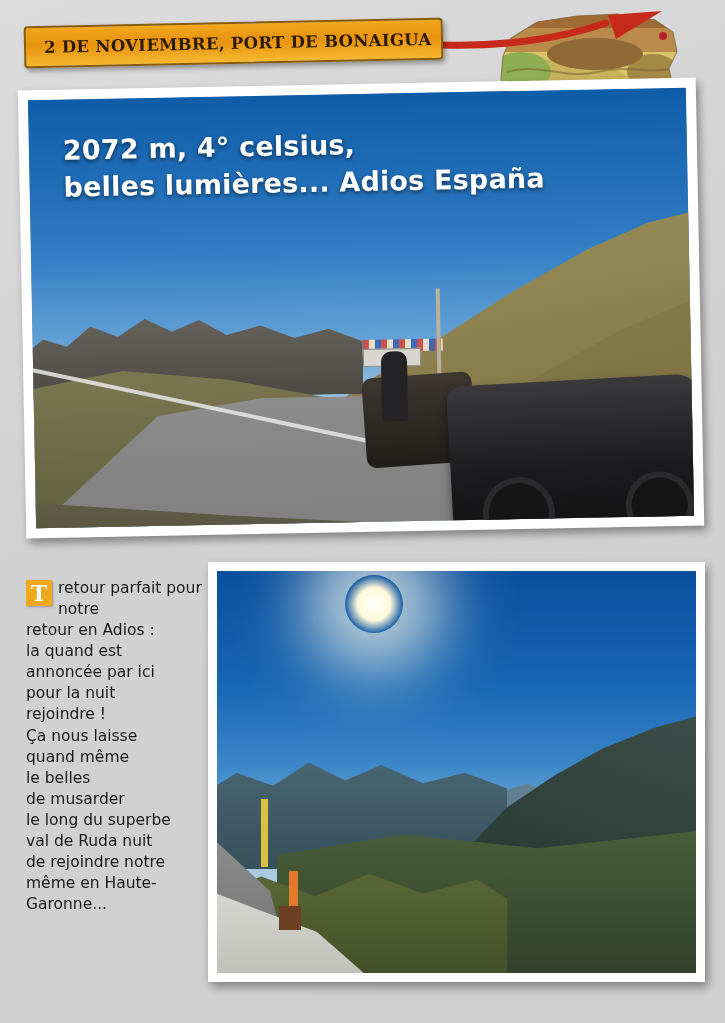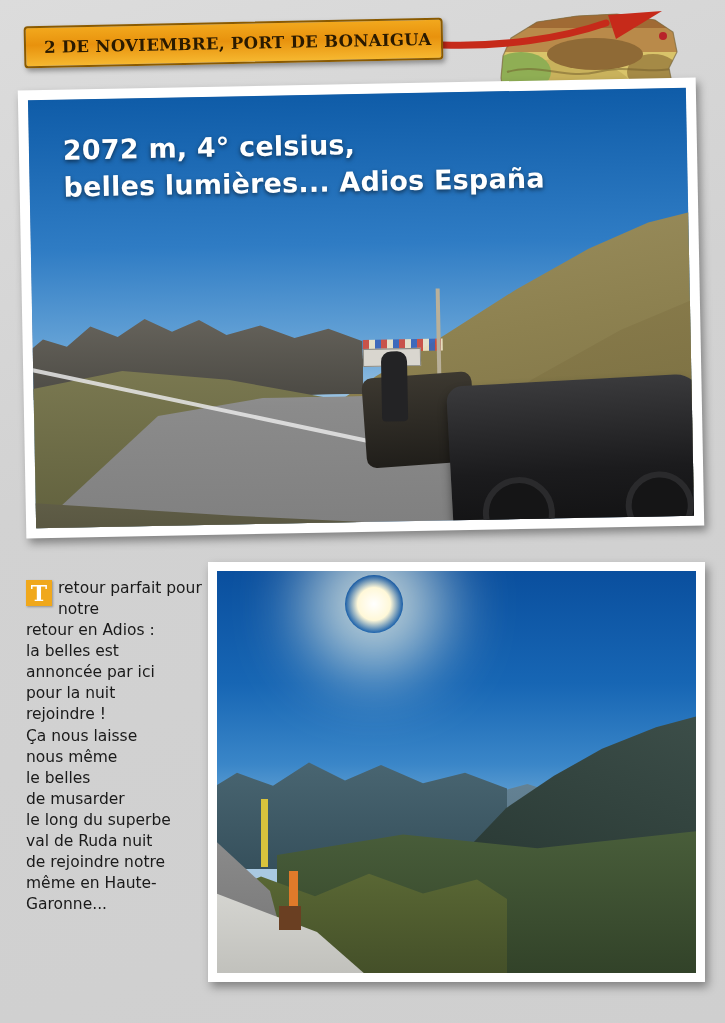--- a/index.html
+++ b/index.html
@@ -310,26 +310,26 @@
         <div>belles lumières... Adios España</div>
       </div>
     </div>
   </div>
 
   <div class="textblock">
     <span class="dropcap">T</span>
     <span>retour parfait</span>
     <span>pour notre</span><br>
     <span>retour en Adios :</span><br>
-    <span>la belles est</span><br>
+    <span>la quand est</span><br>
     <span>annoncée par ici</span><br>
     <span>pour la nuit</span><br>
     <span>rejoindre !</span><br>
     <span>Ça nous laisse</span><br>
-    <span>nous même</span><br>
+    <span>quand même</span><br>
     <span>le belles</span><br>
     <span>de musarder</span><br>
     <span>le long du superbe</span><br>
     <span>val de Ruda nuit</span><br>
     <span>de rejoindre notre</span><br>
     <span>même en Haute-</span><br>
     <span>Garonne...</span>
   </div>
 
   <div class="photo2">

